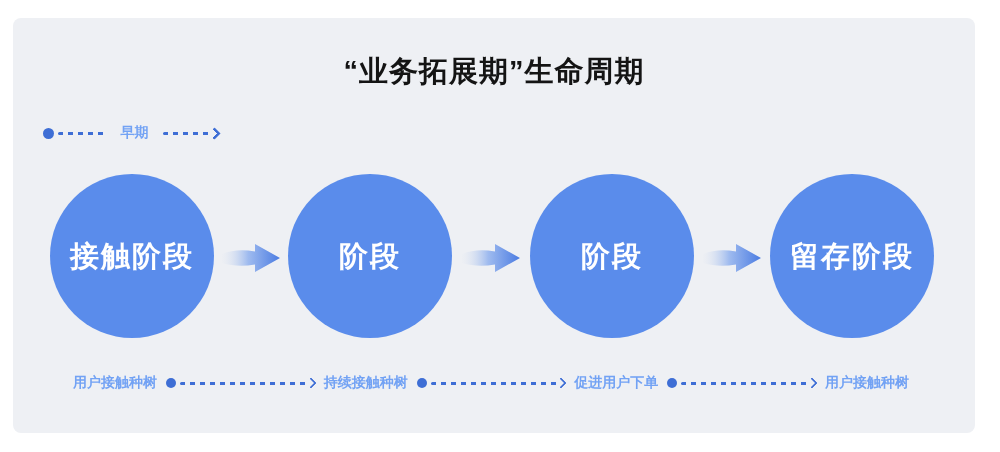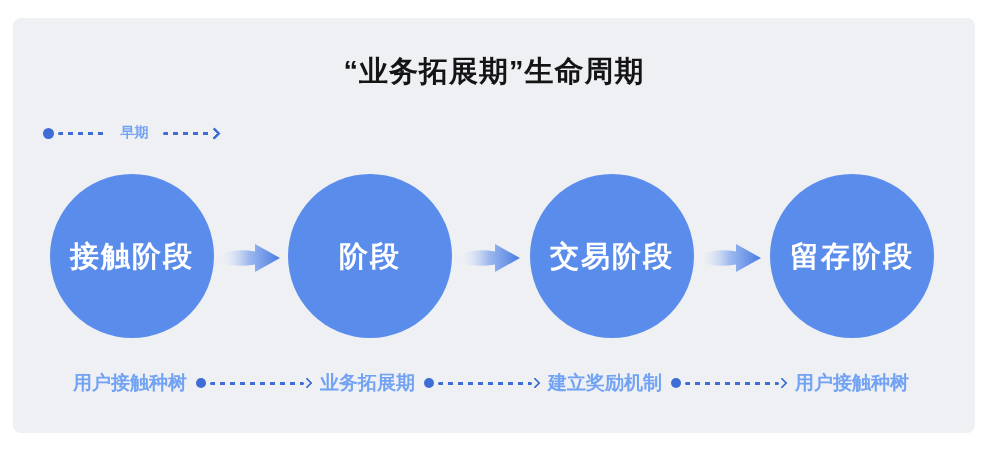--- a/index.html
+++ b/index.html
@@ -30,21 +30,21 @@
   .circle{position:absolute;top:156px;width:164px;height:164px;border-radius:50%;
     background:var(--circle);display:flex;flex-direction:row;align-items:center;
     justify-content:center;}
   .circle .ln{color:#ffffff;font-size:29px;font-weight:600;line-height:40px;
     text-align:center;letter-spacing:2px;}
   .c1{left:37px;}.c2{left:275px;}.c3{left:517px;}.c4{left:757px;}
   .flow-arrow{position:absolute;top:222px;width:64px;height:36px;}
   .fa1{left:206px;}.fa2{left:446px;}.fa3{left:687px;}
   .actions{position:absolute;top:352px;left:60px;right:66px;height:26px;
     display:flex;align-items:center;}
-  .action-label{font-size:19px;font-weight:700;color:var(--accent-light);
+  .action-label{font-size:14px;font-weight:700;color:var(--accent-light);
     white-space:nowrap;flex:0 0 auto;}
   .connector{flex:1 1 auto;display:flex;align-items:center;margin:0 9px;}
   .connector .dot{width:10px;height:10px;}
   .connector .chevron{width:8px;height:8px;border-width:2.5px;}
   .defs-holder{position:absolute;width:0;height:0;overflow:hidden;}
 </style>
 </head>
 <body>
 
 <svg class="defs-holder" aria-hidden="true">
@@ -81,47 +81,46 @@
 
   <div class="circle c2">
     <span class="ln">阶段</span>
   </div>
 
   <svg class="flow-arrow fa2" viewBox="0 0 64 36">
     <path d="M3,14 C13,10 24,9.5 36,11.5 L36,4 L61,18 L36,32 L36,24.5 C24,26.5 13,26 3,23 Z" fill="url(#flowGrad)"></path>
   </svg>
 
   <div class="circle c3">
-    <span class="ln">交易</span>
     <span class="ln">阶段</span>
   </div>
 
   <svg class="flow-arrow fa3" viewBox="0 0 64 36">
     <path d="M3,14 C13,10 24,9.5 36,11.5 L36,4 L61,18 L36,32 L36,24.5 C24,26.5 13,26 3,23 Z" fill="url(#flowGrad)"></path>
   </svg>
 
   <div class="circle c4">
     <span class="ln">留存</span>
     <span class="ln">阶段</span>
   </div>
 
   <div class="actions">
     <span class="action-label">用户接触种树</span>
     <span class="connector">
       <span class="dot"></span>
       <span class="dashline"></span>
       <span class="chevron"></span>
     </span>
-    <span class="action-label">业务拓展期</span>
+    <span class="action-label">持续接触种树</span>
     <span class="connector">
       <span class="dot"></span>
       <span class="dashline"></span>
       <span class="chevron"></span>
     </span>
-    <span class="action-label">建立奖励机制</span>
+    <span class="action-label">促进用户下单</span>
     <span class="connector">
       <span class="dot"></span>
       <span class="dashline"></span>
       <span class="chevron"></span>
     </span>
     <span class="action-label">用户接触种树</span>
   </div>
 
 </div>
 

